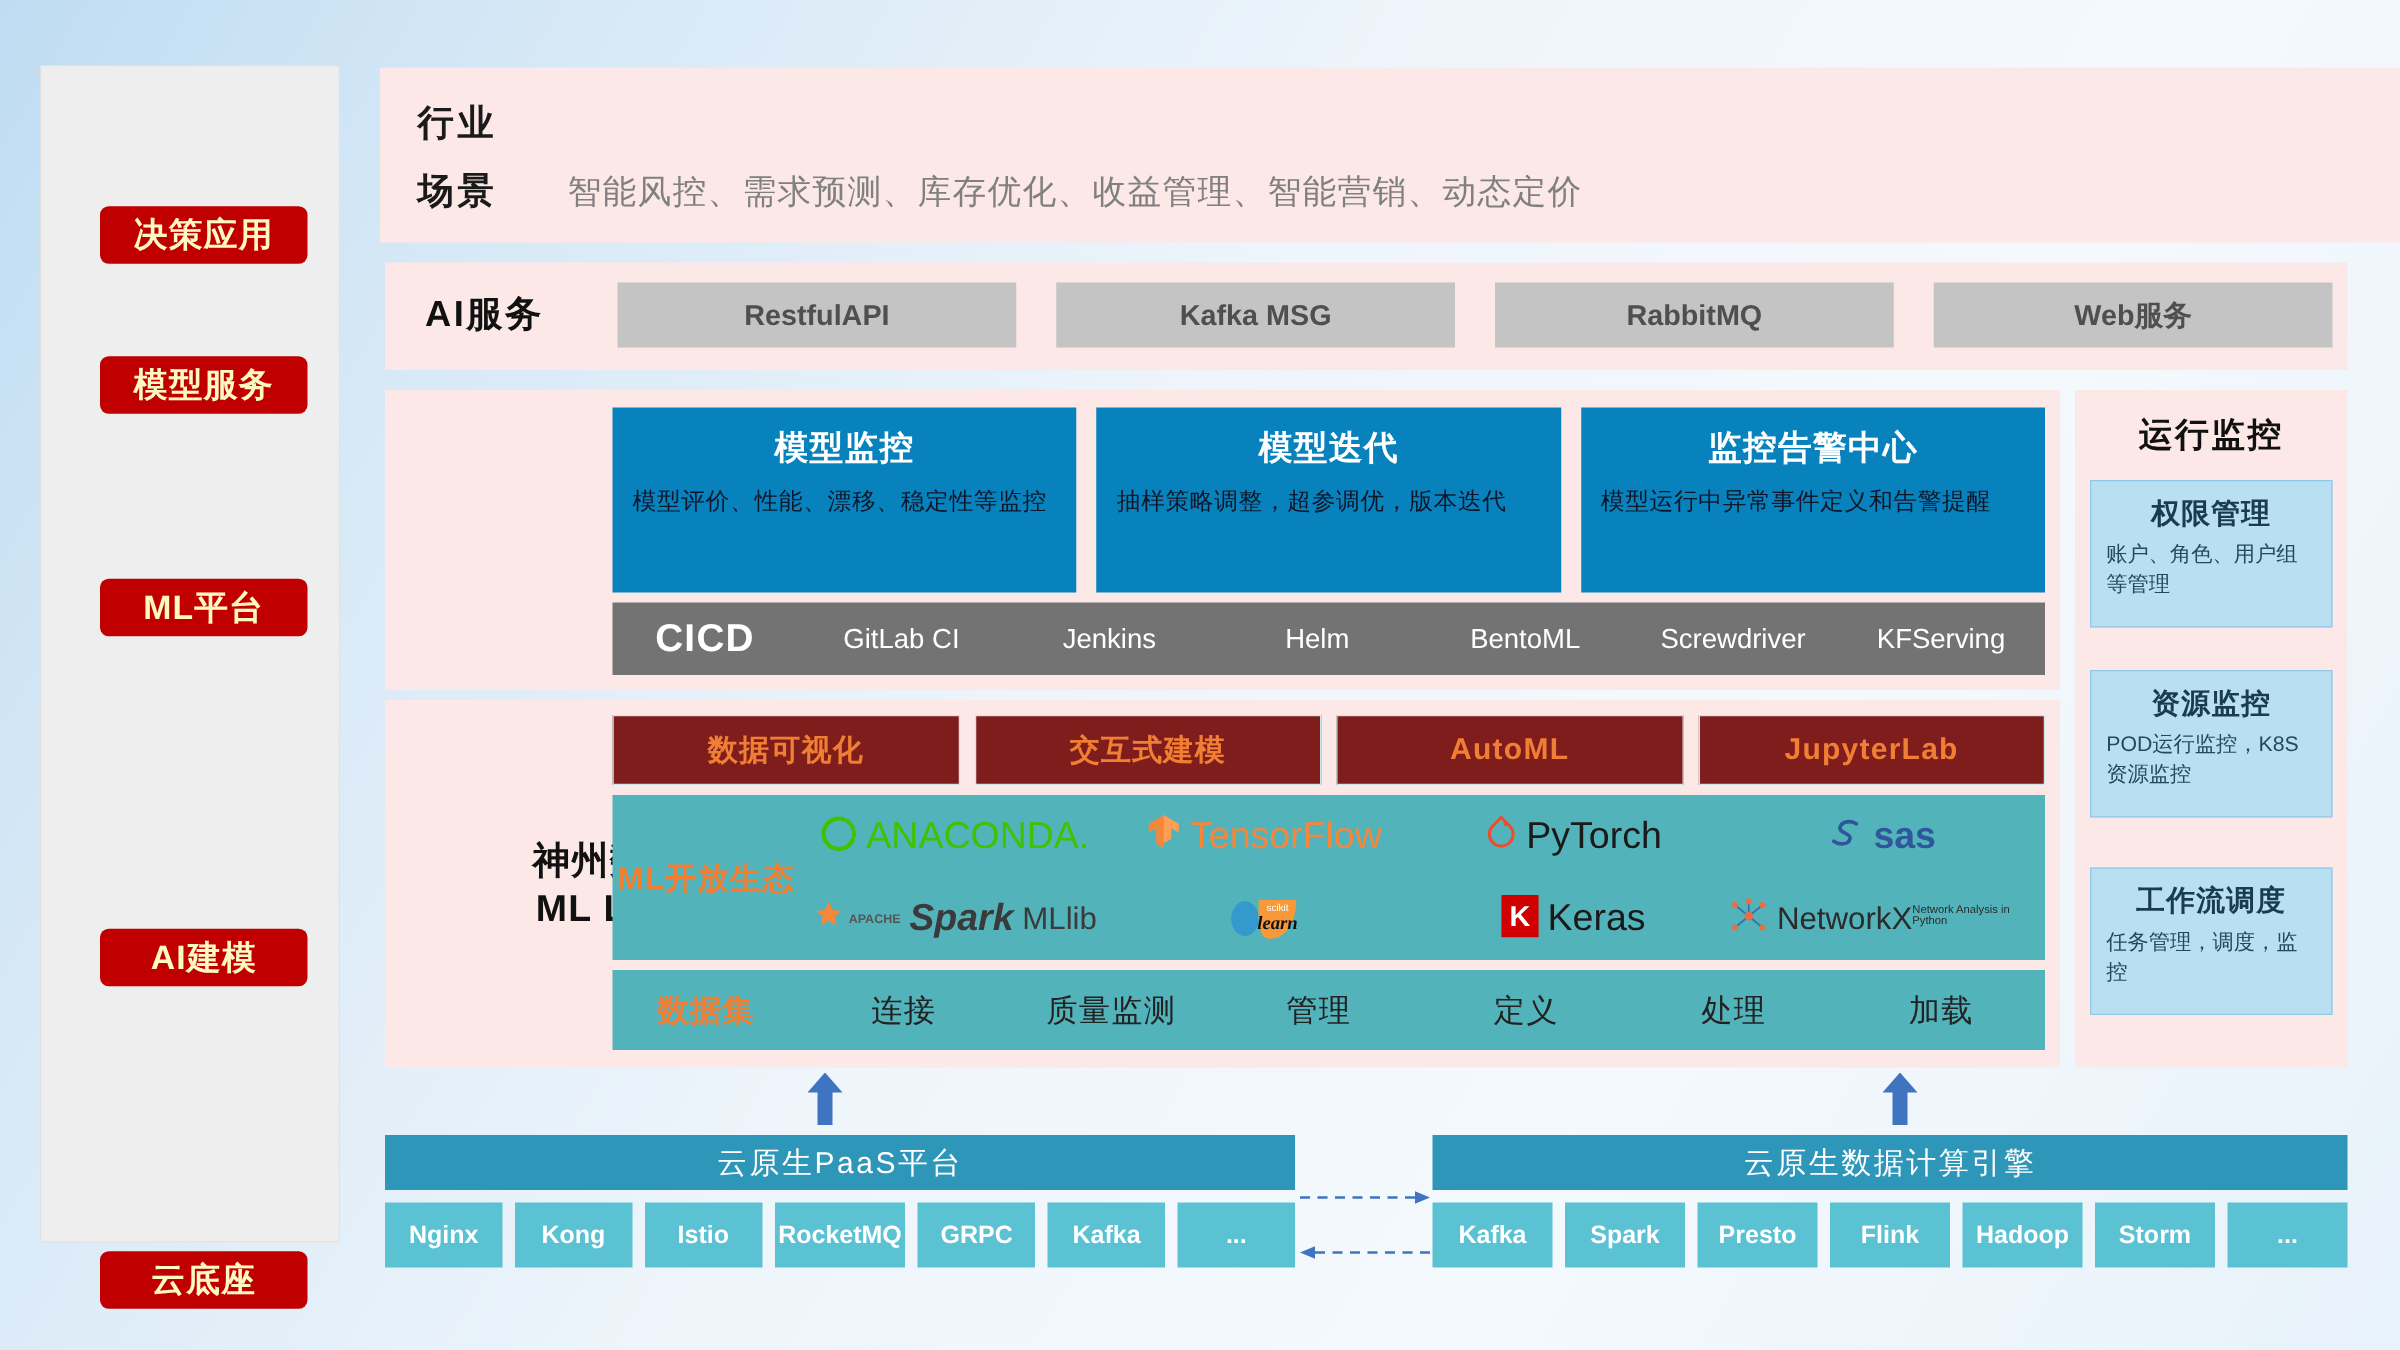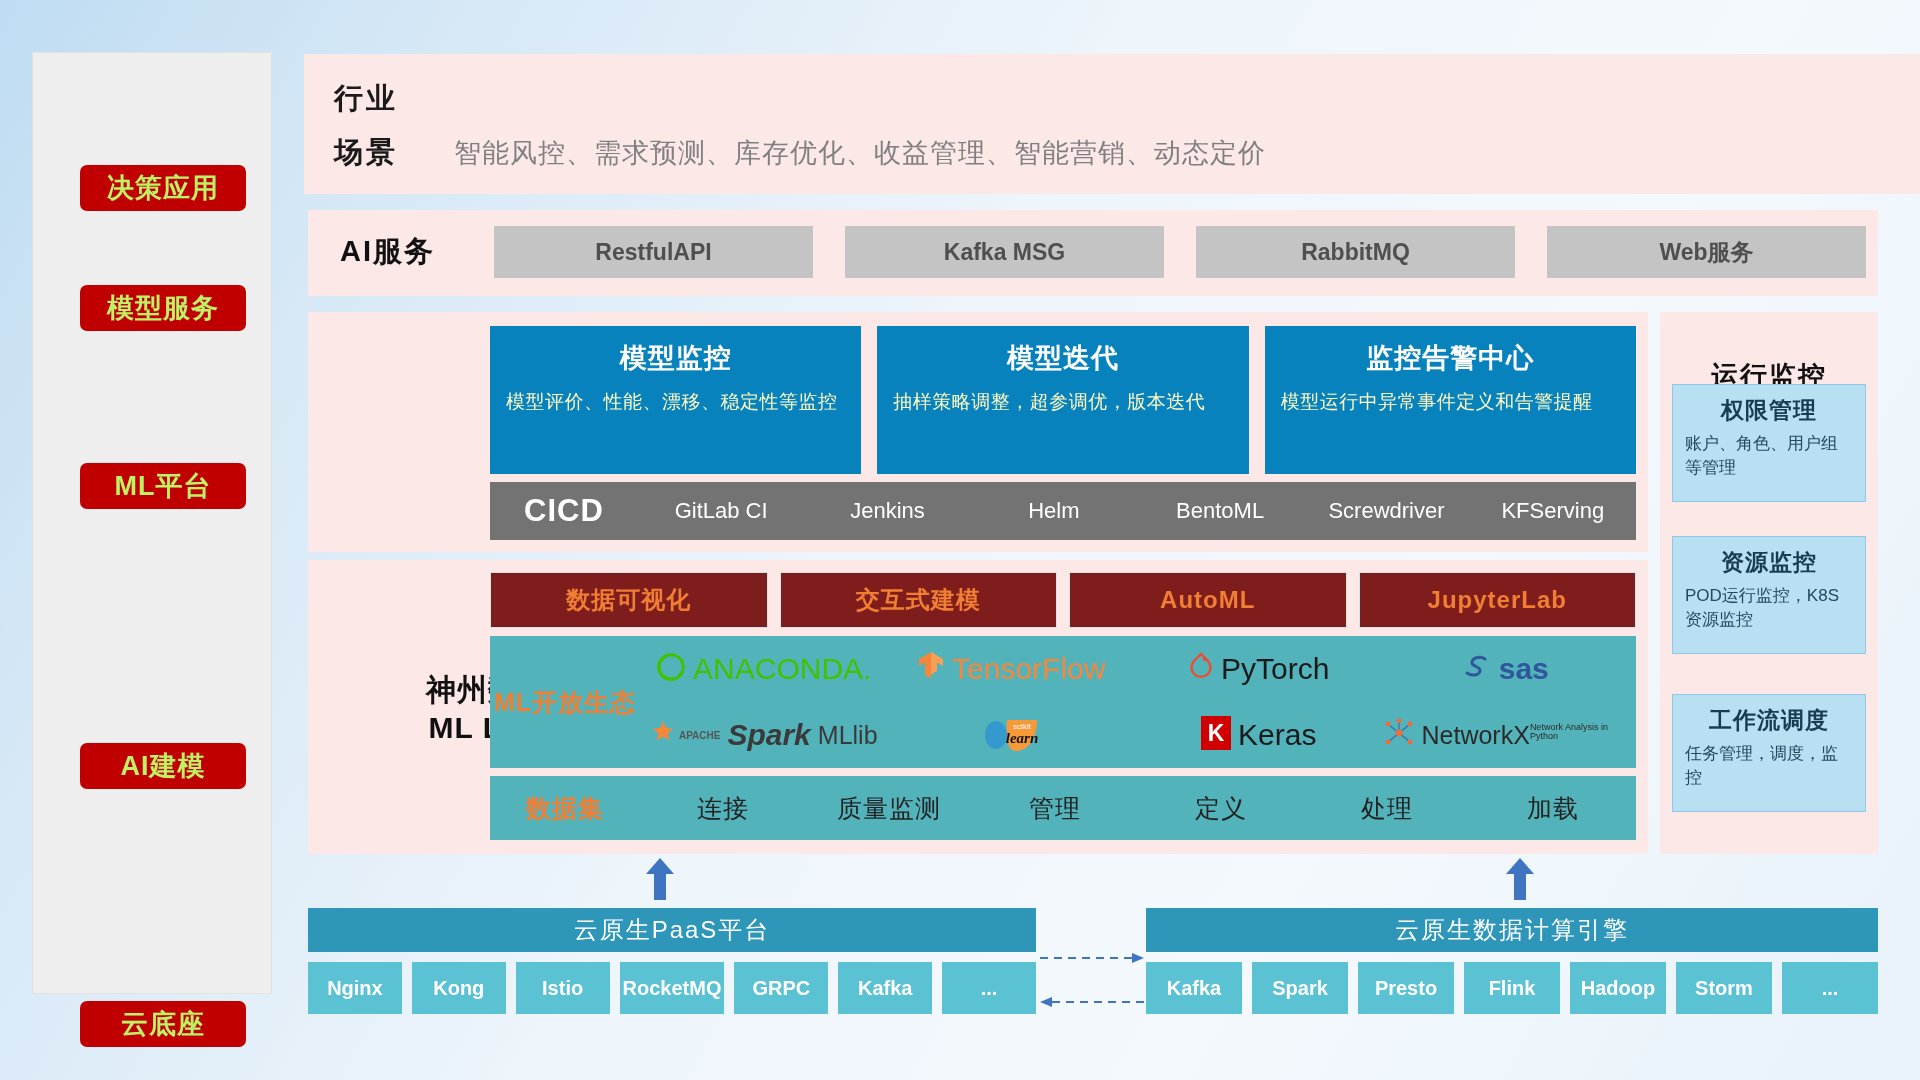--- a/index.html
+++ b/index.html
@@ -12,21 +12,21 @@
   #canvas{position:absolute;left:0;top:0;width:1920px;height:1080px;}
 
   
   .left-rail{
     position:absolute;left:32px;top:52px;width:240px;height:942px;
     background:#eeeeee;border:1px solid #e2e2e2;box-sizing:border-box;
   }
   .rail-chip{
     position:absolute;left:47px;width:166px;height:46px;
     background:#c00000;border-radius:7px;
-    color:#bef264;font-weight:bold;font-size:27px;
+    color:#fef9c3;font-weight:bold;font-size:27px;
     display:flex;align-items:center;justify-content:center;
     letter-spacing:1px;
   }
   .rail-chip.c0{top:112px;}
   .rail-chip.c1{top:232px;}
   .rail-chip.c2{top:410px;}
   .rail-chip.c3{top:690px;}
   .rail-chip.c4{top:948px;}
 
   
@@ -47,21 +47,21 @@
   .ai-chip{flex:1;height:52px;background:#c4c4c4;color:#4f4f4f;font-size:23px;font-weight:bold;
     display:flex;align-items:center;justify-content:center;}
 
   
   #band-mlops{left:308px;top:312px;width:1340px;height:240px;}
   #band-mlops .blab{position:absolute;left:330px;top:98px;transform:translateX(-50%);
     font-size:34px;font-weight:bold;color:#111;letter-spacing:1px;}
   .mlops-top{position:absolute;left:182px;top:14px;right:12px;height:148px;display:flex;gap:16px;}
   .mlops-card{flex:1;background:#0882bd;color:#fff;box-sizing:border-box;padding:14px 16px 10px;}
   .mlops-card .t{font-size:27px;font-weight:bold;text-align:center;margin-bottom:12px;letter-spacing:1px;}
-  .mlops-card .d{font-size:19px;line-height:1.45;color:#fef9c3;letter-spacing:.5px;}
+  .mlops-card .d{font-size:19px;line-height:1.45;color:#0f172a;letter-spacing:.5px;}
   .cicd-row{position:absolute;left:182px;top:170px;right:12px;height:58px;background:#737373;
     display:flex;align-items:center;}
   .cicd-row .ctitle{width:148px;text-align:center;color:#fff;font-size:31px;font-weight:bold;letter-spacing:1px;}
   .cicd-items{flex:1;display:flex;}
   .cicd-item{flex:1;color:#fff;font-size:22px;text-align:center;line-height:1.05;
     overflow:hidden;white-space:normal;word-break:break-all;}
 
   
   #band-lab{left:308px;top:560px;width:1340px;height:294px;}
   #band-lab .blab{position:absolute;left:180px;top:148px;transform:translate(-50%,-50%);
@@ -76,21 +76,21 @@
   .logo{display:flex;align-items:center;gap:7px;}
   .logo .txt{font-size:30px;line-height:1;}
   .ds-row{position:absolute;left:182px;top:216px;right:12px;height:64px;background:#53b3bb;display:flex;align-items:center;}
   .ds-row .dtitle{width:150px;text-align:center;color:#f07f33;font-size:25px;font-weight:bold;letter-spacing:1px;}
   .ds-items{flex:1;display:flex;}
   .ds-item{flex:1;text-align:center;font-size:25px;color:#222;letter-spacing:1px;}
 
   
   #band-monitor{left:1660px;top:312px;width:218px;height:542px;}
   #band-monitor .mtitle{position:absolute;left:0;right:0;top:18px;text-align:center;
-    font-size:27px;font-weight:bold;color:#111;letter-spacing:2px;margin-top:28px;}
+    font-size:27px;font-weight:bold;color:#111;letter-spacing:2px;}
   .mon-card{position:absolute;left:12px;width:194px;background:#b8dff2;border:1px solid #8fc9e6;box-sizing:border-box;padding:10px 12px;}
   .mon-card .mt{font-size:23px;font-weight:bold;color:#1a3c52;text-align:center;margin-bottom:6px;letter-spacing:1px;}
   .mon-card .md{font-size:17px;color:#244a60;line-height:1.42;}
   #mon0{top:72px;height:118px;}
   #mon1{top:224px;height:118px;}
   #mon2{top:382px;height:118px;}
 
   
   .bar{position:absolute;height:44px;background:#2e96b8;color:#fff;
     display:flex;align-items:center;justify-content:center;font-size:24px;letter-spacing:2px;}

